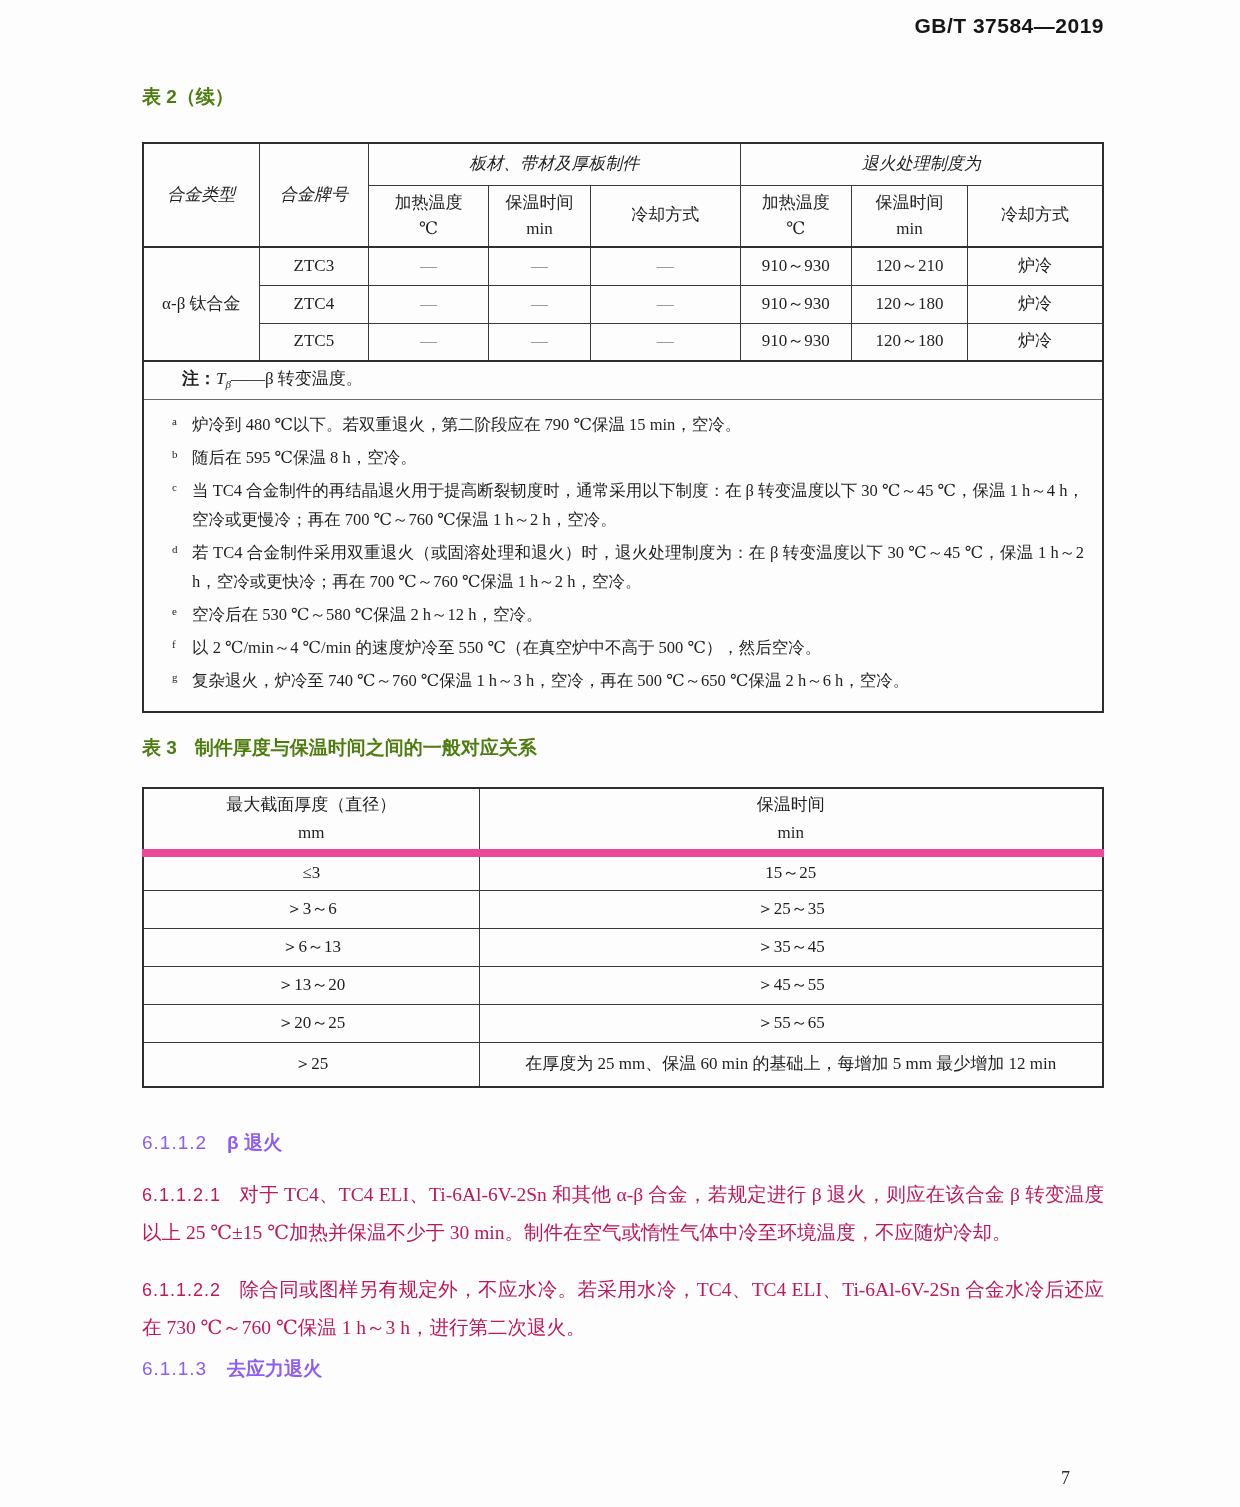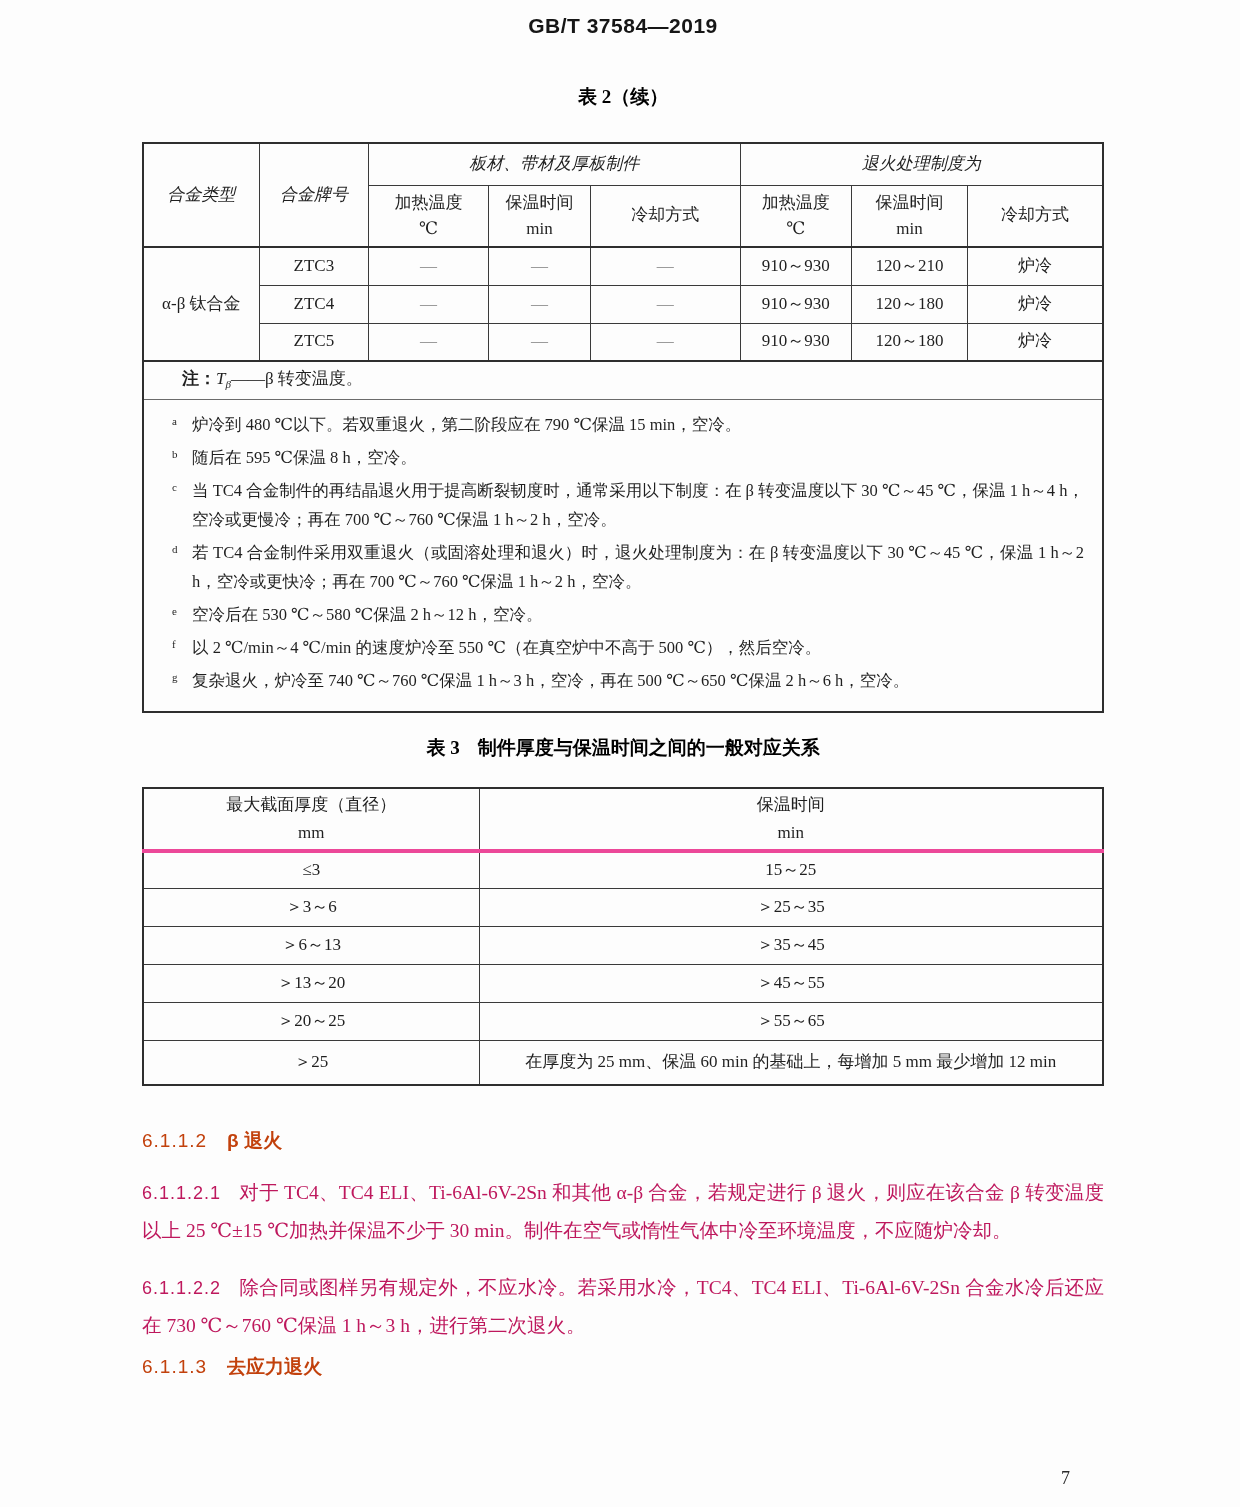--- a/index.html
+++ b/index.html
@@ -11,34 +11,34 @@
     margin: 0 auto;
     background: #fdfdfd;
     color: #1f1f1f;
     font-family: "Liberation Serif", "DejaVu Serif", serif;
     overflow: hidden;
   }
   .content { margin-left: 142px; width: 962px; }
 
   .doc-header {
     padding-top: 14px;
-    text-align: center;
+    text-align: right;
     font-family: "Liberation Sans", "DejaVu Sans", sans-serif;
     font-weight: bold;
     font-size: 21px;
     letter-spacing: 0.5px;
     color: #161616;
   }
 
   .tbl-caption {
-    text-align: center;
-    font-family: Liberation Serif, serif;
+    text-align: left;
+    font-family: Liberation Sans, sans-serif;
     font-weight: bold;
     font-size: 19px;
-    color: #000000;
+    color: #4d7c0f;
   }
   .caption-t2 { margin-top: 46px; }
   .caption-t3 { margin-top: 22px; }
   .tbl-caption .cap-label { margin-right: 18px; }
 
   table {
     width: 100%;
     border-collapse: collapse;
     table-layout: fixed;
     font-size: 17px;
@@ -83,29 +83,29 @@
     text-align: justify;
   }
   .footnote sup {
     position: absolute;
     left: 4px;
     top: 0;
     font-size: 11px;
     line-height: 22px;
   }
 
-  .tbl3 .hd-row td { height: 53px; border-bottom: 4px solid #ec4899; }
+  .tbl3 .hd-row td { height: 53px; border-bottom: 8px solid #ec4899; }
   .tbl3 .hd-row td div { line-height: 28px; }
   .tbl3 td { height: 38px; }
   .tbl3 .last-row td { height: 44px; margin-left: 32px; }
 
   .section-heading {
     font-family: "Liberation Sans", "DejaVu Sans", sans-serif;
     font-size: 19px;
-    color: #c2410c;
+    color: #8b5cf6;
   }
   .sh-beta { margin-top: 42px; }
   .sh-stress { margin-top: 10px; }
   .section-heading .sec-num { font-weight: normal; margin-right: 20px; letter-spacing: 1px; }
   .section-heading .sec-title { font-weight: bold; }
 
   .clause {
     margin-top: 20px;
     font-size: 19.5px;
     line-height: 37px;

